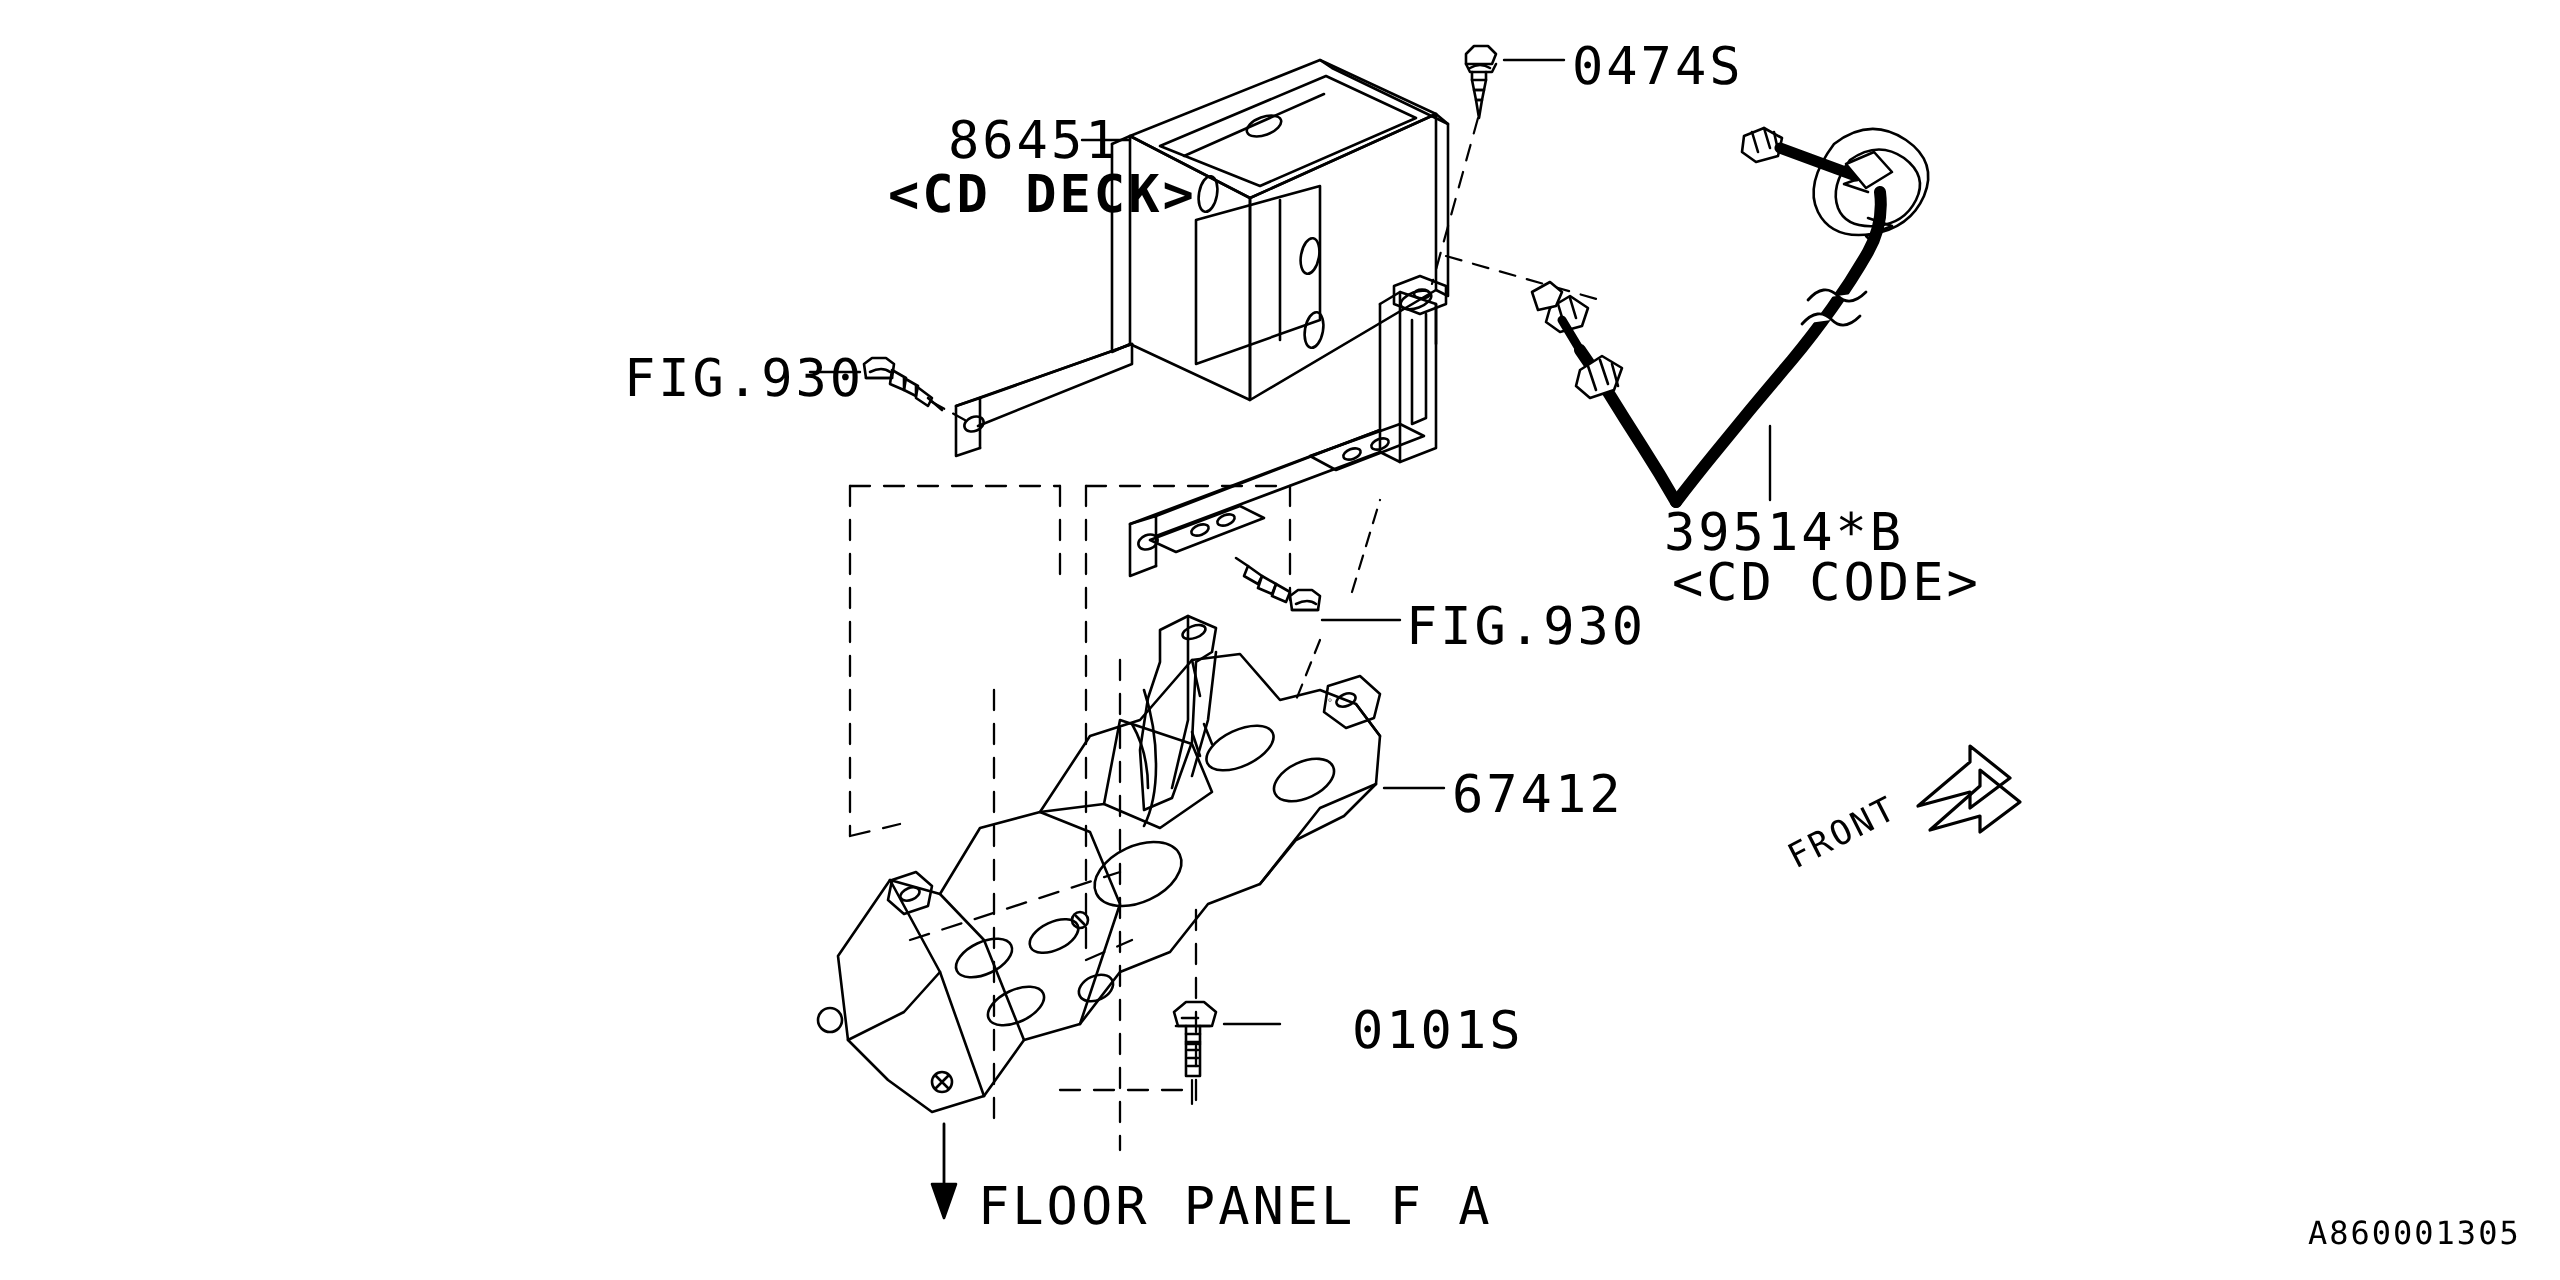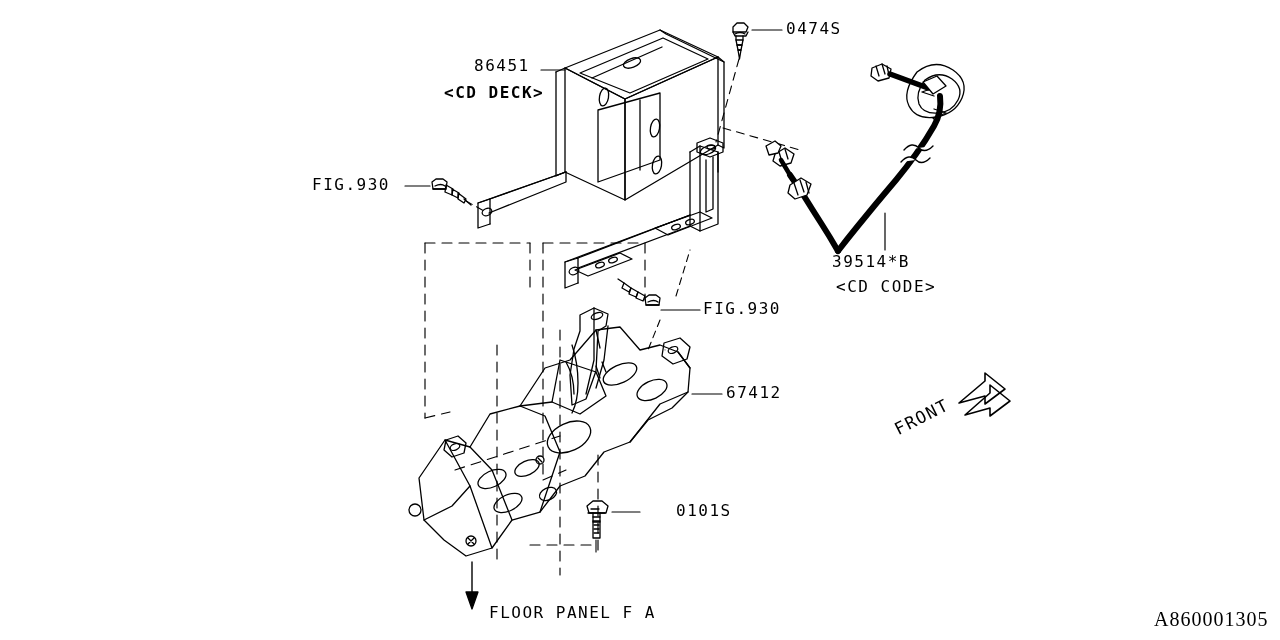--- a/index.html
+++ b/index.html
@@ -3,22 +3,22 @@
 <meta charset="utf-8">
 <title>Parts Diagram</title>
 <style>
   html,body{margin:0;padding:0;background:#ffffff;}
   body{width:1280px;height:640px;overflow:hidden;
        font-family:"DejaVu Sans Mono","Liberation Mono",monospace;}
   #sheet{position:relative;width:1280px;height:640px;background:#fff;}
   #art{position:absolute;left:0;top:0;width:1280px;height:640px;}
   .lbl{position:absolute;white-space:pre;color:#000;
        font-family:"DejaVu Sans Mono","Liberation Mono",monospace;
-       font-size:16px;letter-spacing:1.5px;line-height:1.12;}
-  .lbl.code{font-size:20px;letter-spacing:1.0px;font-family:Liberation Serif, serif;}
+       font-size:26px;letter-spacing:1.5px;line-height:1.12;}
+  .lbl.code{font-size:16px;letter-spacing:1.0px;}
   .lbl.front{font-size:17px;letter-spacing:1.5px;
              transform:rotate(-27deg);transform-origin:left bottom;}
 </style>
 </head>
 <body>
 
 <div id="sheet">
 
   <svg id="art" viewBox="0 0 1280 640" xmlns="http://www.w3.org/2000/svg" fill="none" stroke="#000" stroke-width="1.3" stroke-linecap="round" stroke-linejoin="round">
 
@@ -264,19 +264,19 @@
   <div class="lbl" style="left:832px;top:253px;">39514*B</div>
   <div class="lbl" style="left:836px;top:278px;">&lt;CD CODE&gt;</div>
 
   <div class="lbl" style="left:312px;top:176px;">FIG.930</div>
   <div class="lbl" style="left:703px;top:300px;">FIG.930</div>
 
   <div class="lbl" style="left:726px;top:384px;">67412</div>
 
   <div class="lbl" style="left:676px;top:502px;">0101S</div>
 
-  <div class="lbl" style="left:489px;top:604px;">FLOOR PANEL F A</div>
+  <div class="lbl" style="left:489px;top:590px;">FLOOR PANEL F A</div>
 
   <div class="lbl front" style="left:900px;top:420px;">FRONT</div>
 
   <div class="lbl code" style="left:1154px;top:608px;">A860001305</div>
 
 </div>
 
 </body></html>

